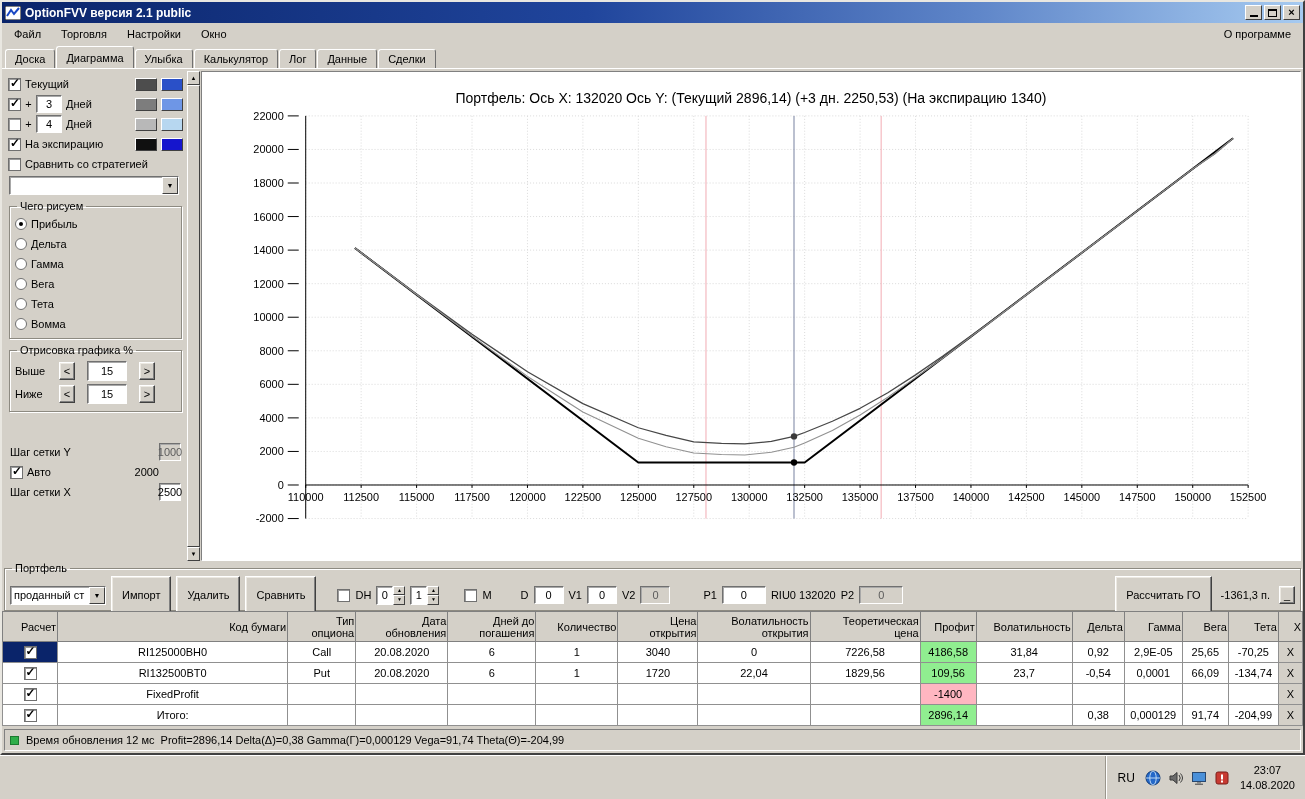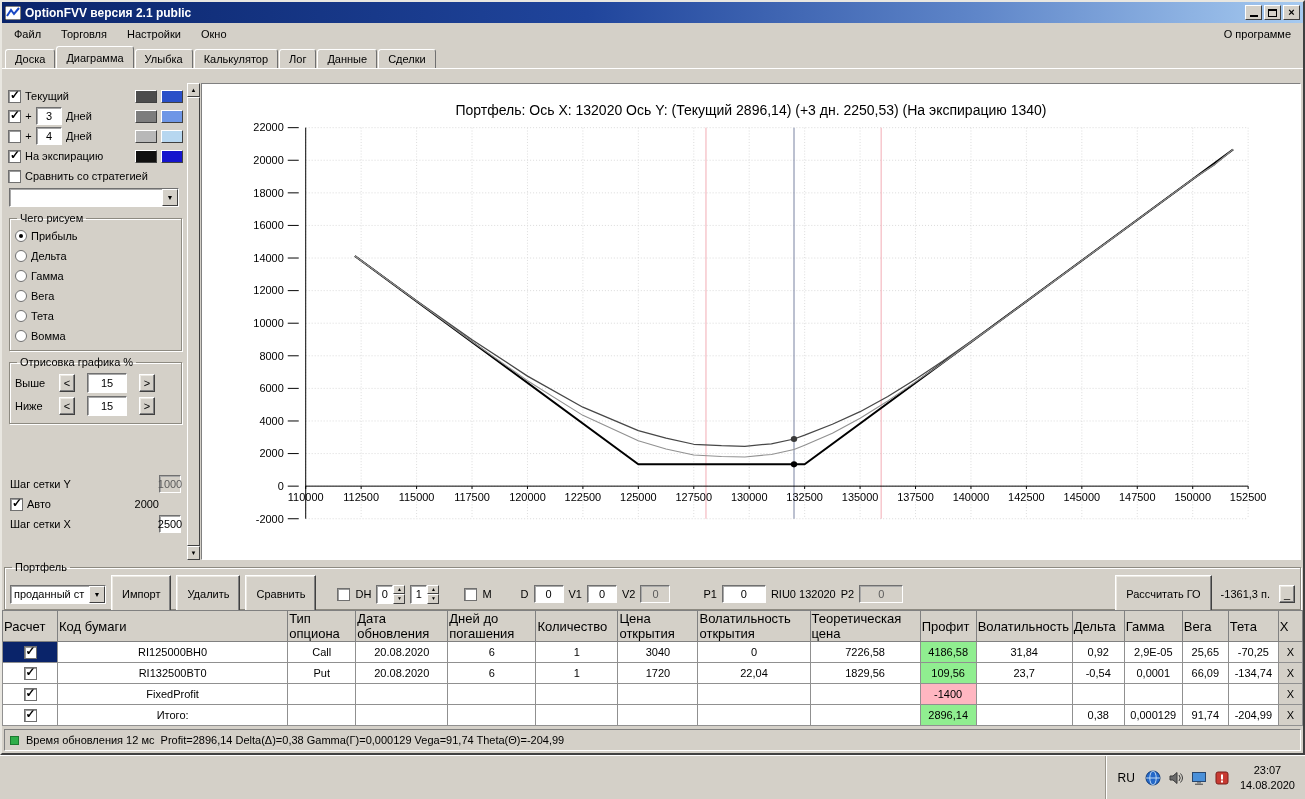--- a/index.html
+++ b/index.html
@@ -22,21 +22,21 @@
   
   .menubar{height:22px;flex:0 0 22px;display:flex;align-items:center;padding:0 2px;}
   .menu-item{padding:3px 10px;white-space:nowrap;}
   .menu-right{margin-left:auto;padding:3px 10px;white-space:nowrap;}
   
   .tabbar{height:23px;flex:0 0 23px;display:flex;align-items:flex-end;padding:2px 0 0 3px;}
   .tab{height:19px;padding:3px 9px 2px;margin-right:1px;background:#d4d0c8;white-space:nowrap;
     border:1px solid;border-color:#fff #707070 #707070 #fff;border-bottom:none;border-radius:3px 3px 0 0;}
   .tab.active{height:22px;position:relative;z-index:2;padding-top:5px;}
   
-  .main{flex:1;min-height:0;display:flex;padding:14px 2px 0 2px;border-top:1px solid #fff;}
+  .main{flex:1;min-height:0;display:flex;padding:2px 2px 0 2px;border-top:1px solid #fff;}
   .sidebar{width:183px;flex:0 0 183px;padding:3px 4px 0 4px;display:flex;flex-direction:column;overflow:hidden;}
   .srow{display:flex;align-items:center;gap:4px;min-height:20px;}
   .lbl{white-space:nowrap;}
   .flexsp{flex:1;}
   .plus{width:7px;text-align:center;}
   .cb{display:inline-block;width:13px;height:13px;background:#fff;position:relative;flex:0 0 13px;
     border:1px solid #707070;box-shadow:inset 1px 1px 0 #9a9a9a;vertical-align:middle;}
   .cb.on::after{content:"✓";position:absolute;left:1px;top:-3px;font-size:12px;font-weight:bold;color:#000;}
   .radio{display:inline-block;width:12px;height:12px;background:#fff;border:1px solid #707070;
     border-radius:50%;position:relative;flex:0 0 12px;}
@@ -56,21 +56,21 @@
   .combo-btn{width:16px;height:100%;background:#d4d0c8;border:1px solid;border-color:#fff #404040 #404040 #fff;
     display:flex;align-items:center;justify-content:center;font-size:7px;}
   fieldset{border:1px solid #8d8a81;box-shadow:1px 1px 0 #fff,inset 1px 1px 0 #fff;
     margin:5px 1px 0 1px;padding:2px 5px 4px 5px;}
   legend{padding:0 3px;margin-left:2px;font-size:11px;}
   .rangerow{display:flex;align-items:center;gap:12px;margin:3px 0;}
   .rangelbl{width:32px;}
   .rangefield{width:40px;height:20px;}
   .gridrow{display:flex;align-items:center;justify-content:space-between;min-height:20px;padding:0 2px;}
   .gridfield{width:22px;height:18px;}
-  .mt-big{margin-top:50px;}
+  .mt-big{margin-top:30px;}
   
   .sb-scrollbar{width:13px;flex:0 0 13px;background:#ece9e2;display:flex;flex-direction:column;margin-right:1px;}
   .sb-btn{height:14px;background:#d4d0c8;border:1px solid;border-color:#fff #404040 #404040 #fff;
     display:flex;align-items:center;justify-content:center;font-size:6px;color:#000;}
   .sb-thumb{flex:1;background:#d4d0c8;border:1px solid;border-color:#fff #404040 #404040 #fff;margin:0;}
   
   .chart-area{flex:1;min-width:0;background:#fff;display:flex;flex-direction:column;
     border:1px solid;border-color:#808080 #fff #fff #808080;}
   .chart-title{height:36px;flex:0 0 36px;display:flex;align-items:flex-end;justify-content:center;
     font-size:14px;padding-bottom:2px;white-space:nowrap;}
@@ -83,22 +83,22 @@
   .spin-val{width:17px;background:#fff;border:1px solid;border-color:#707070 #fff #fff #707070;
     box-shadow:inset 1px 1px 0 #a8a8a8;display:flex;align-items:center;justify-content:center;}
   .spin-arrows{display:flex;flex-direction:column;width:12px;}
   .spin-arrows span{flex:1;background:#d4d0c8;border:1px solid;border-color:#fff #404040 #404040 #fff;
     display:flex;align-items:center;justify-content:center;font-size:5px;line-height:1;}
   .ffield{width:30px;height:18px;}
   .pfield{width:44px;height:18px;}
   .go-value{white-space:nowrap;margin:0 4px;}
   
   .ptable{border-collapse:collapse;table-layout:fixed;width:1301px;flex:0 0 auto;background:#808080;}
-  .ptable th{background:#d4d0c8;border:1px solid #808080;font-weight:normal;font-size:13px;
-    white-space:pre-line;height:30px;padding:0 1px;text-align:left;overflow:hidden;}
+  .ptable th{background:#d4d0c8;border:1px solid #808080;font-weight:normal;font-size:11px;
+    white-space:pre-line;height:30px;padding:0 1px;text-align:right;overflow:hidden;}
   .ptable td{background:#fff;border:1px solid #909090;height:21px;text-align:center;
     white-space:nowrap;overflow:hidden;font-size:11px;padding:0 2px;}
   .ptable td.calc{text-align:center;}
   .ptable td.calc.sel{background:#0a246a;}
   .ptable td.xcell{background:#d4d0c8;}
   
   .statusbar{flex:0 0 22px;margin:3px 2px 2px 2px;display:flex;align-items:center;gap:7px;padding:0 5px;
     border:1px solid;border-color:#808080 #fff #fff #808080;white-space:pre;overflow:hidden;}
   .status-icon{width:9px;height:9px;background:#2fae4a;border:1px solid #1c7a30;flex:0 0 9px;}
   

